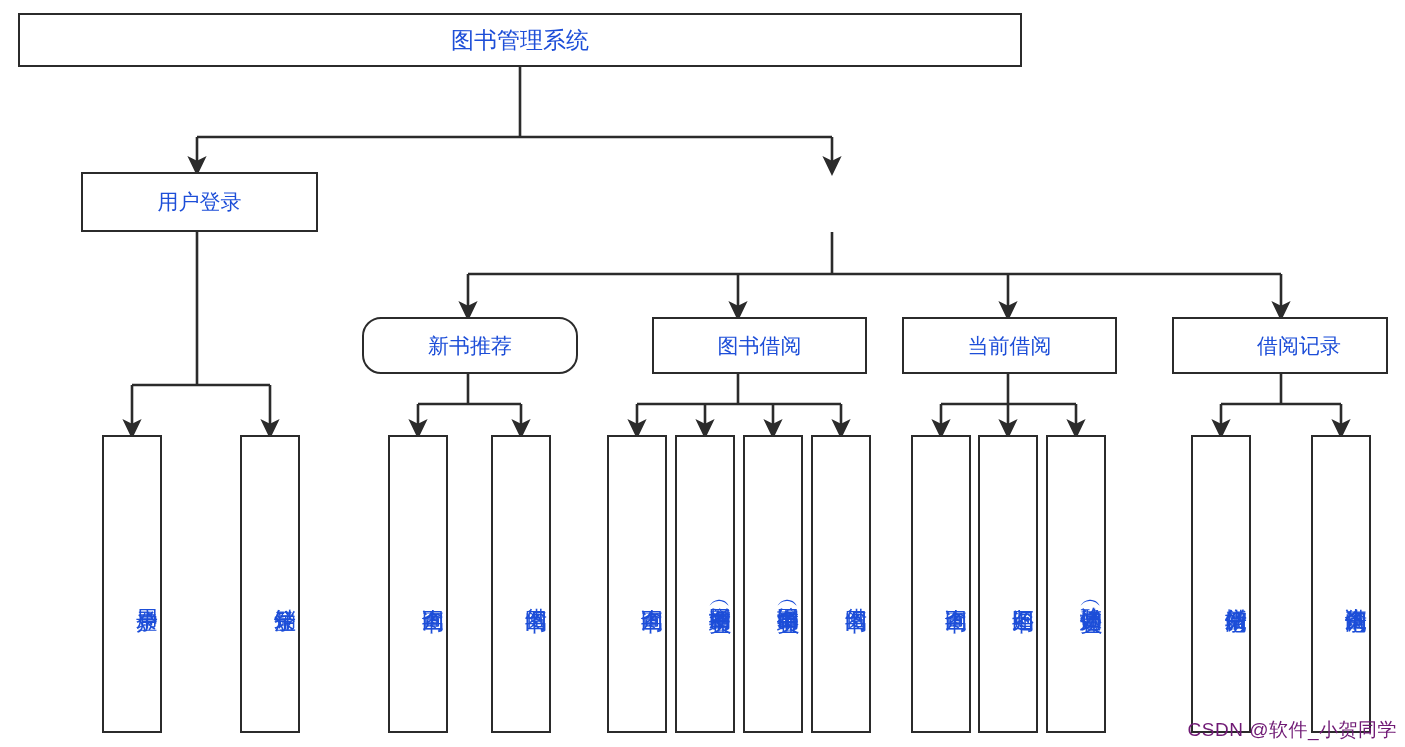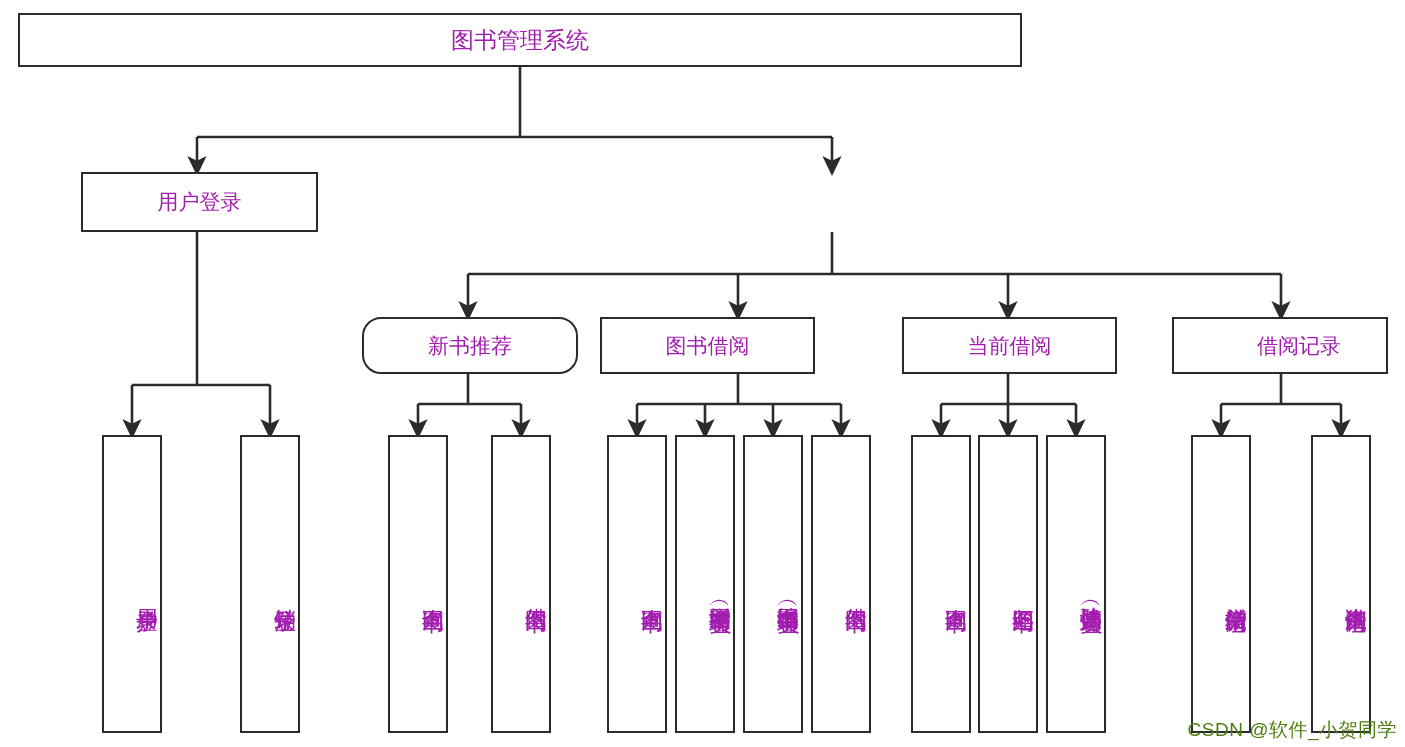--- a/index.html
+++ b/index.html
@@ -27,21 +27,21 @@
     pointer-events: none;
   }
   .node {
     position: absolute;
     box-sizing: border-box;
     background: #ffffff;
     border: 2px solid #2b2b2b;
     display: flex;
     align-items: center;
     justify-content: center;
-    color: #a21caf;
+    color: #1d4ed8;
   }
   .node.root {
     font-size: 23px;
   }
   .node.lvl2 {
     font-size: 21px;
   }
   .node.lvl3 {
     font-size: 21px;
   }
@@ -57,21 +57,21 @@
   }
   .node-label {
     display: block;
     white-space: pre-line;
   }
   .watermark {
     position: absolute;
     right: 8px;
     bottom: 4px;
     font-size: 19px;
-    color: #4d7c0f;
+    color: #701a75;
     letter-spacing: 0.5px;
     white-space: nowrap;
     margin-left: 9px;
   }
 </style>
 </head>
 <body>
 
 <div id="canvas">
 
@@ -129,21 +129,21 @@
     <span class="node-label">图书管理系统</span>
   </div>
 
   <div class="node lvl2" style="left:81px;top:172px;width:237px;height:60px;">
     <span class="node-label">用户登录</span>
   </div>
 
   <div class="node lvl3" style="left:362px;top:317px;width:216px;height:57px;border-radius:19px;">
     <span class="node-label">新书推荐</span>
   </div>
-  <div class="node lvl3" style="left:600px;top:317px;width:215px;height:57px;text-align:right;">
+  <div class="node lvl3" style="left:652px;top:317px;width:215px;height:57px;text-align:right;">
     <span class="node-label">图书借阅</span>
   </div>
   <div class="node lvl3" style="left:902px;top:317px;width:215px;height:57px;">
     <span class="node-label">当前借阅</span>
   </div>
   <div class="node lvl3" style="left:1172px;top:317px;width:216px;height:57px;padding-left:38px;">
     <span class="node-label">借阅记录</span>
   </div>
 
   <div class="node leaf" style="left:102px;top:435px;width:60px;height:298px;">

